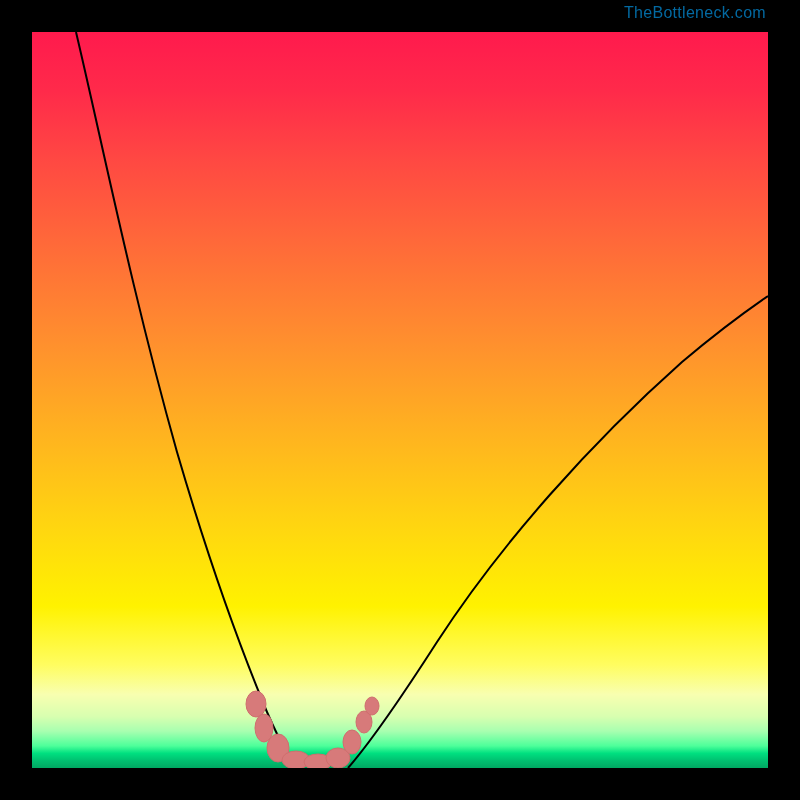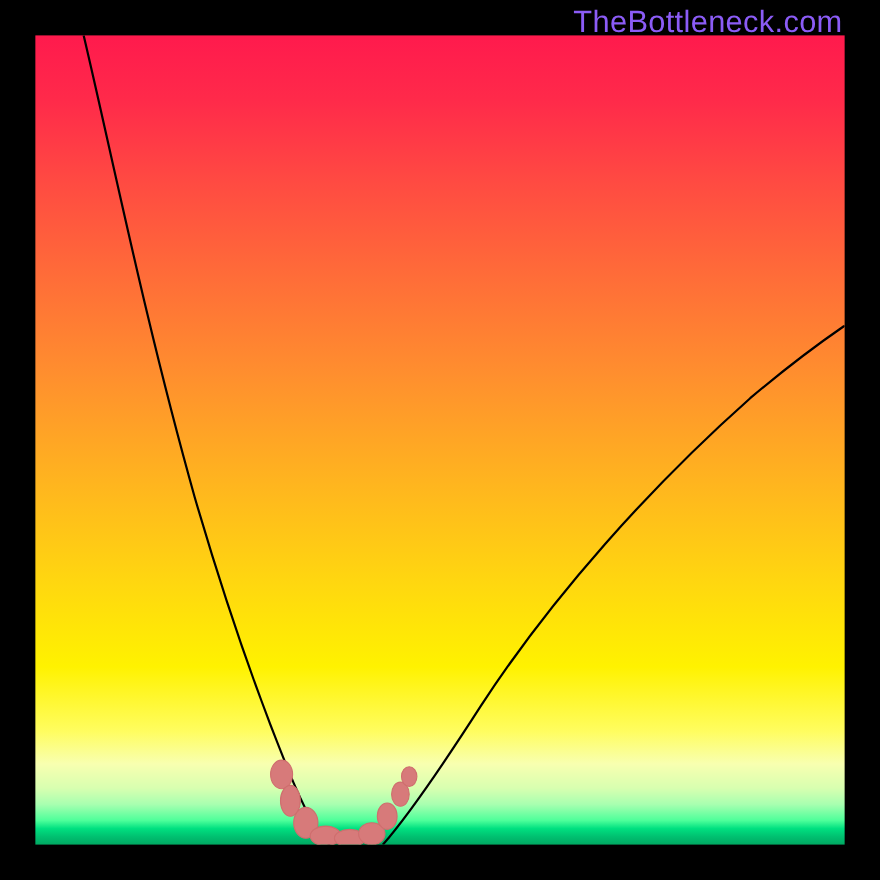--- a/index.html
+++ b/index.html
@@ -47,22 +47,22 @@
       #4dff9a 97%,
       #00e080 98%,
       #00c070 99%,
       #00a862 100%
     );
   }
   .watermark {
     position: absolute;
     top: 4px;
     right: 34px;
-    color: #8b5cf6;
-    font-size: 28px;
+    color: #0369a1;
+    font-size: 16px;
     font-weight: 500;
     letter-spacing: 0.3px;
     user-select: none;
   }
   svg.curves {
     position: absolute;
     inset: 0;
     width: 736px;
     height: 736px;
   }

